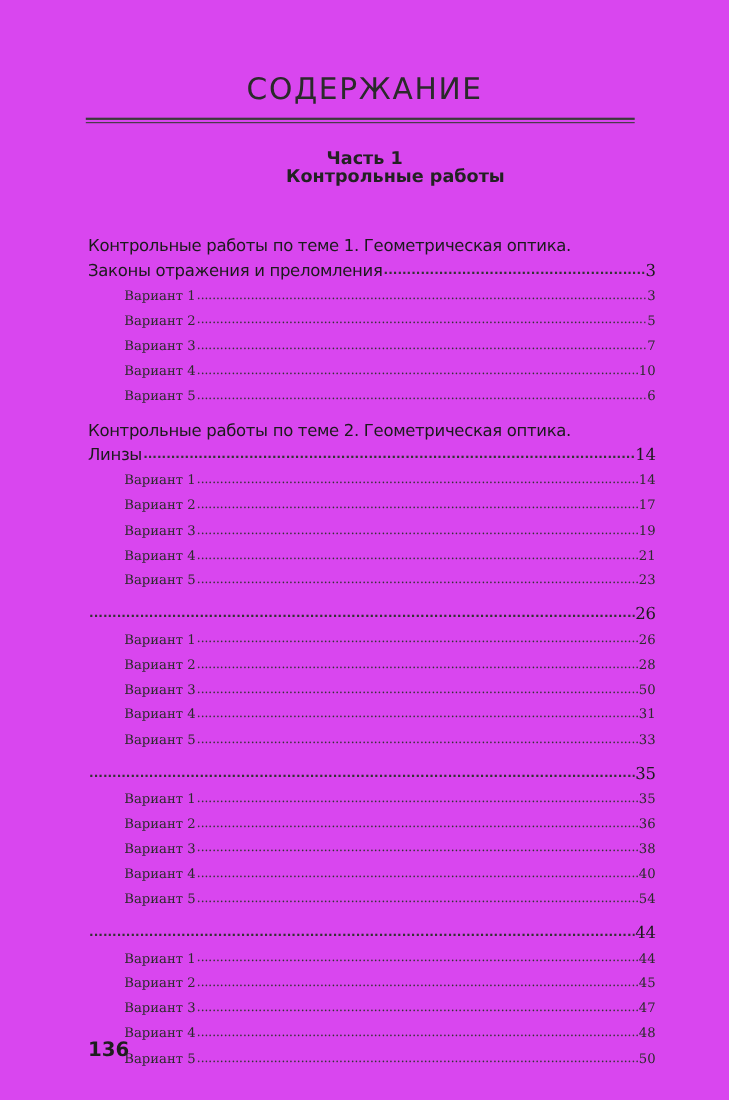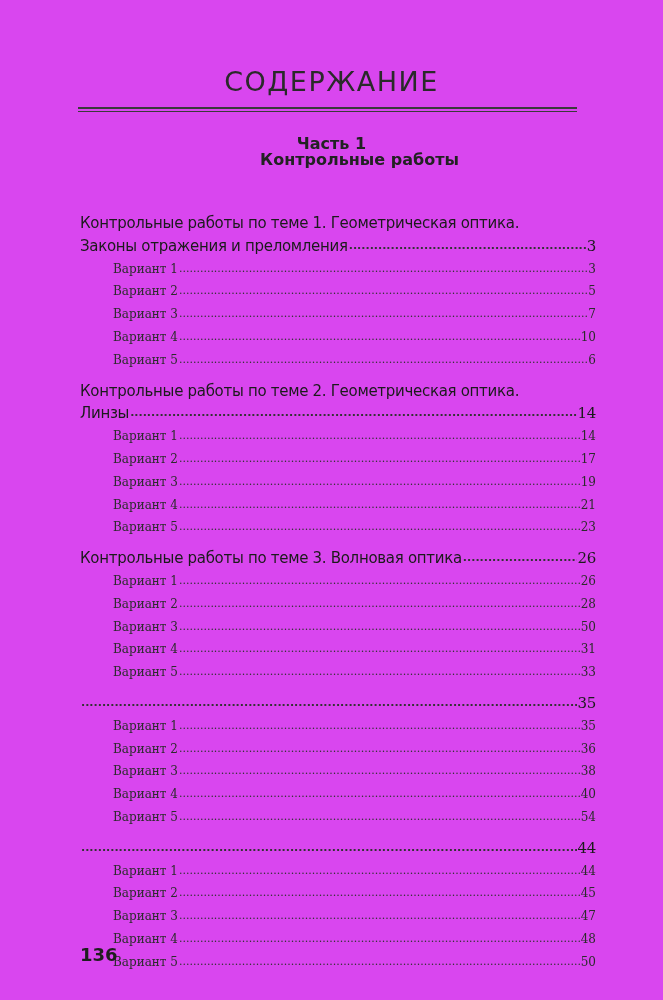--- a/index.html
+++ b/index.html
@@ -189,21 +189,20 @@
         </div>
       <div class="row sub-row">
           <span class="label">Вариант 5</span>
           <span class="dots"></span>
           <span class="page-num">23</span>
         </div>
     </div>
 
     <div class="section">
       <div class="row head-row">
-        <span class="label">Контрольные работы по теме 3. Волновая оптика</span>
         <span class="dots"></span>
         <span class="page-num">26</span>
       </div>
       <div class="row sub-row">
           <span class="label">Вариант 1</span>
           <span class="dots"></span>
           <span class="page-num">26</span>
         </div>
       <div class="row sub-row">
           <span class="label">Вариант 2</span>

